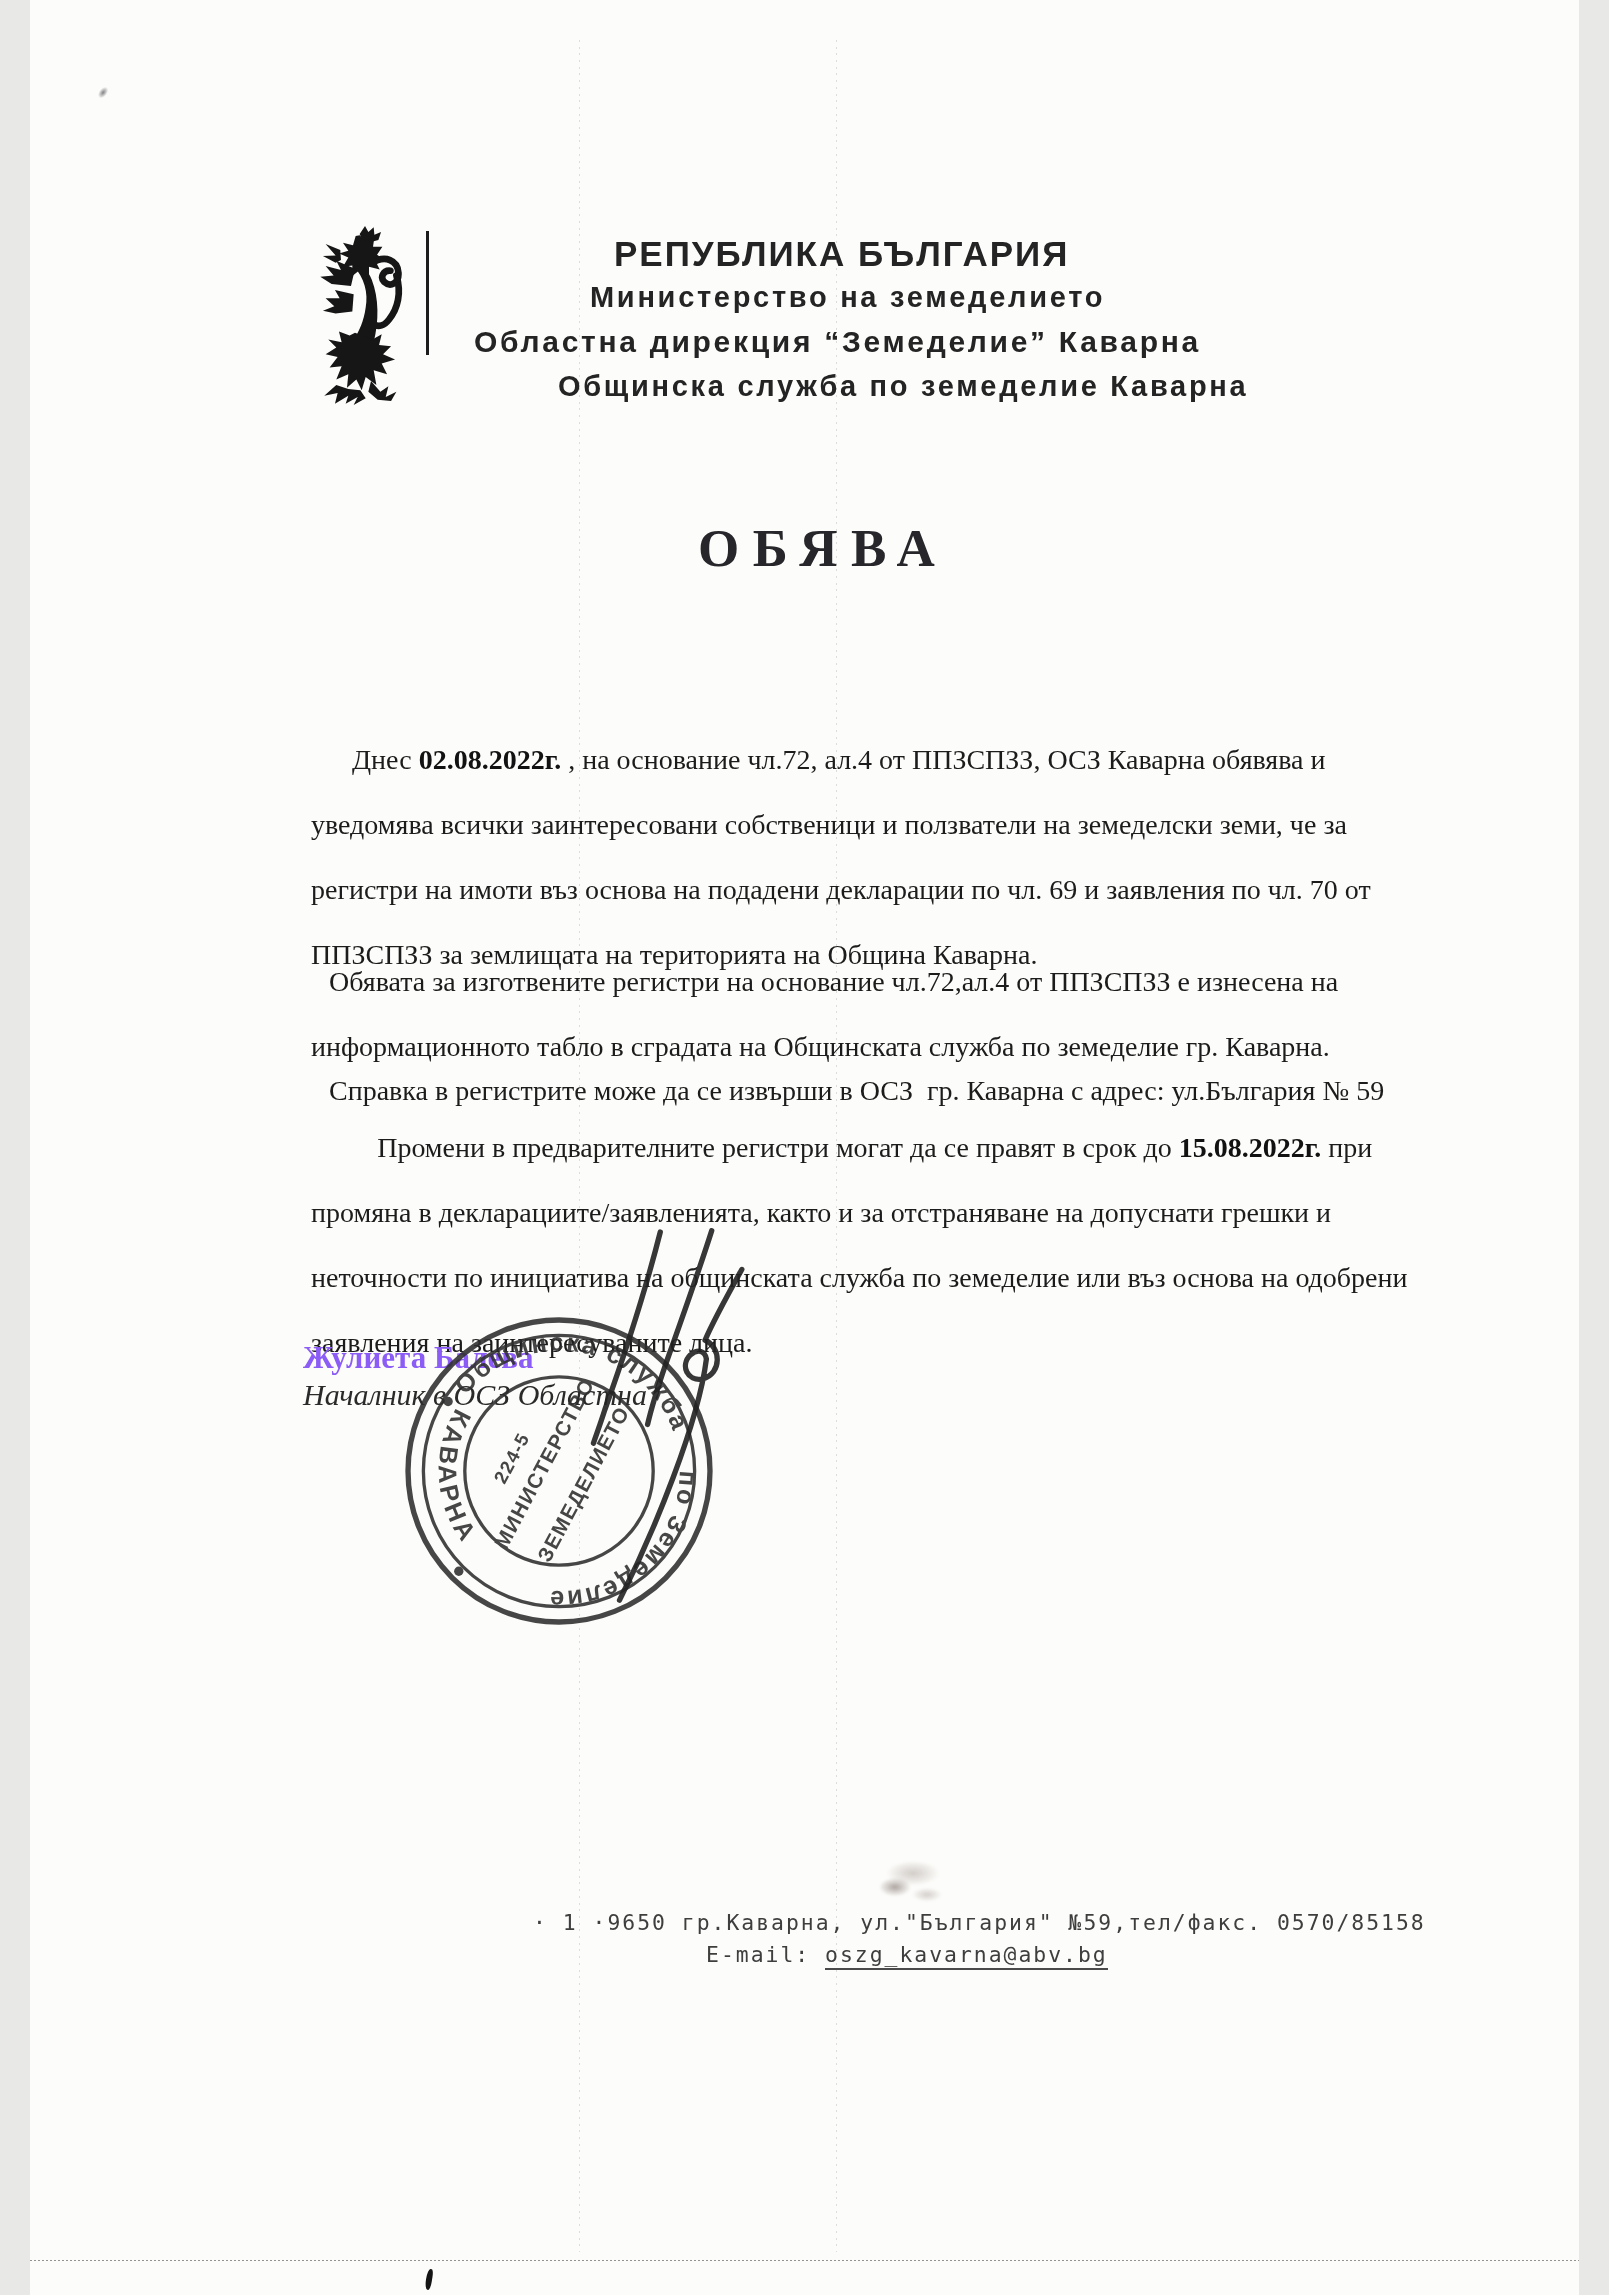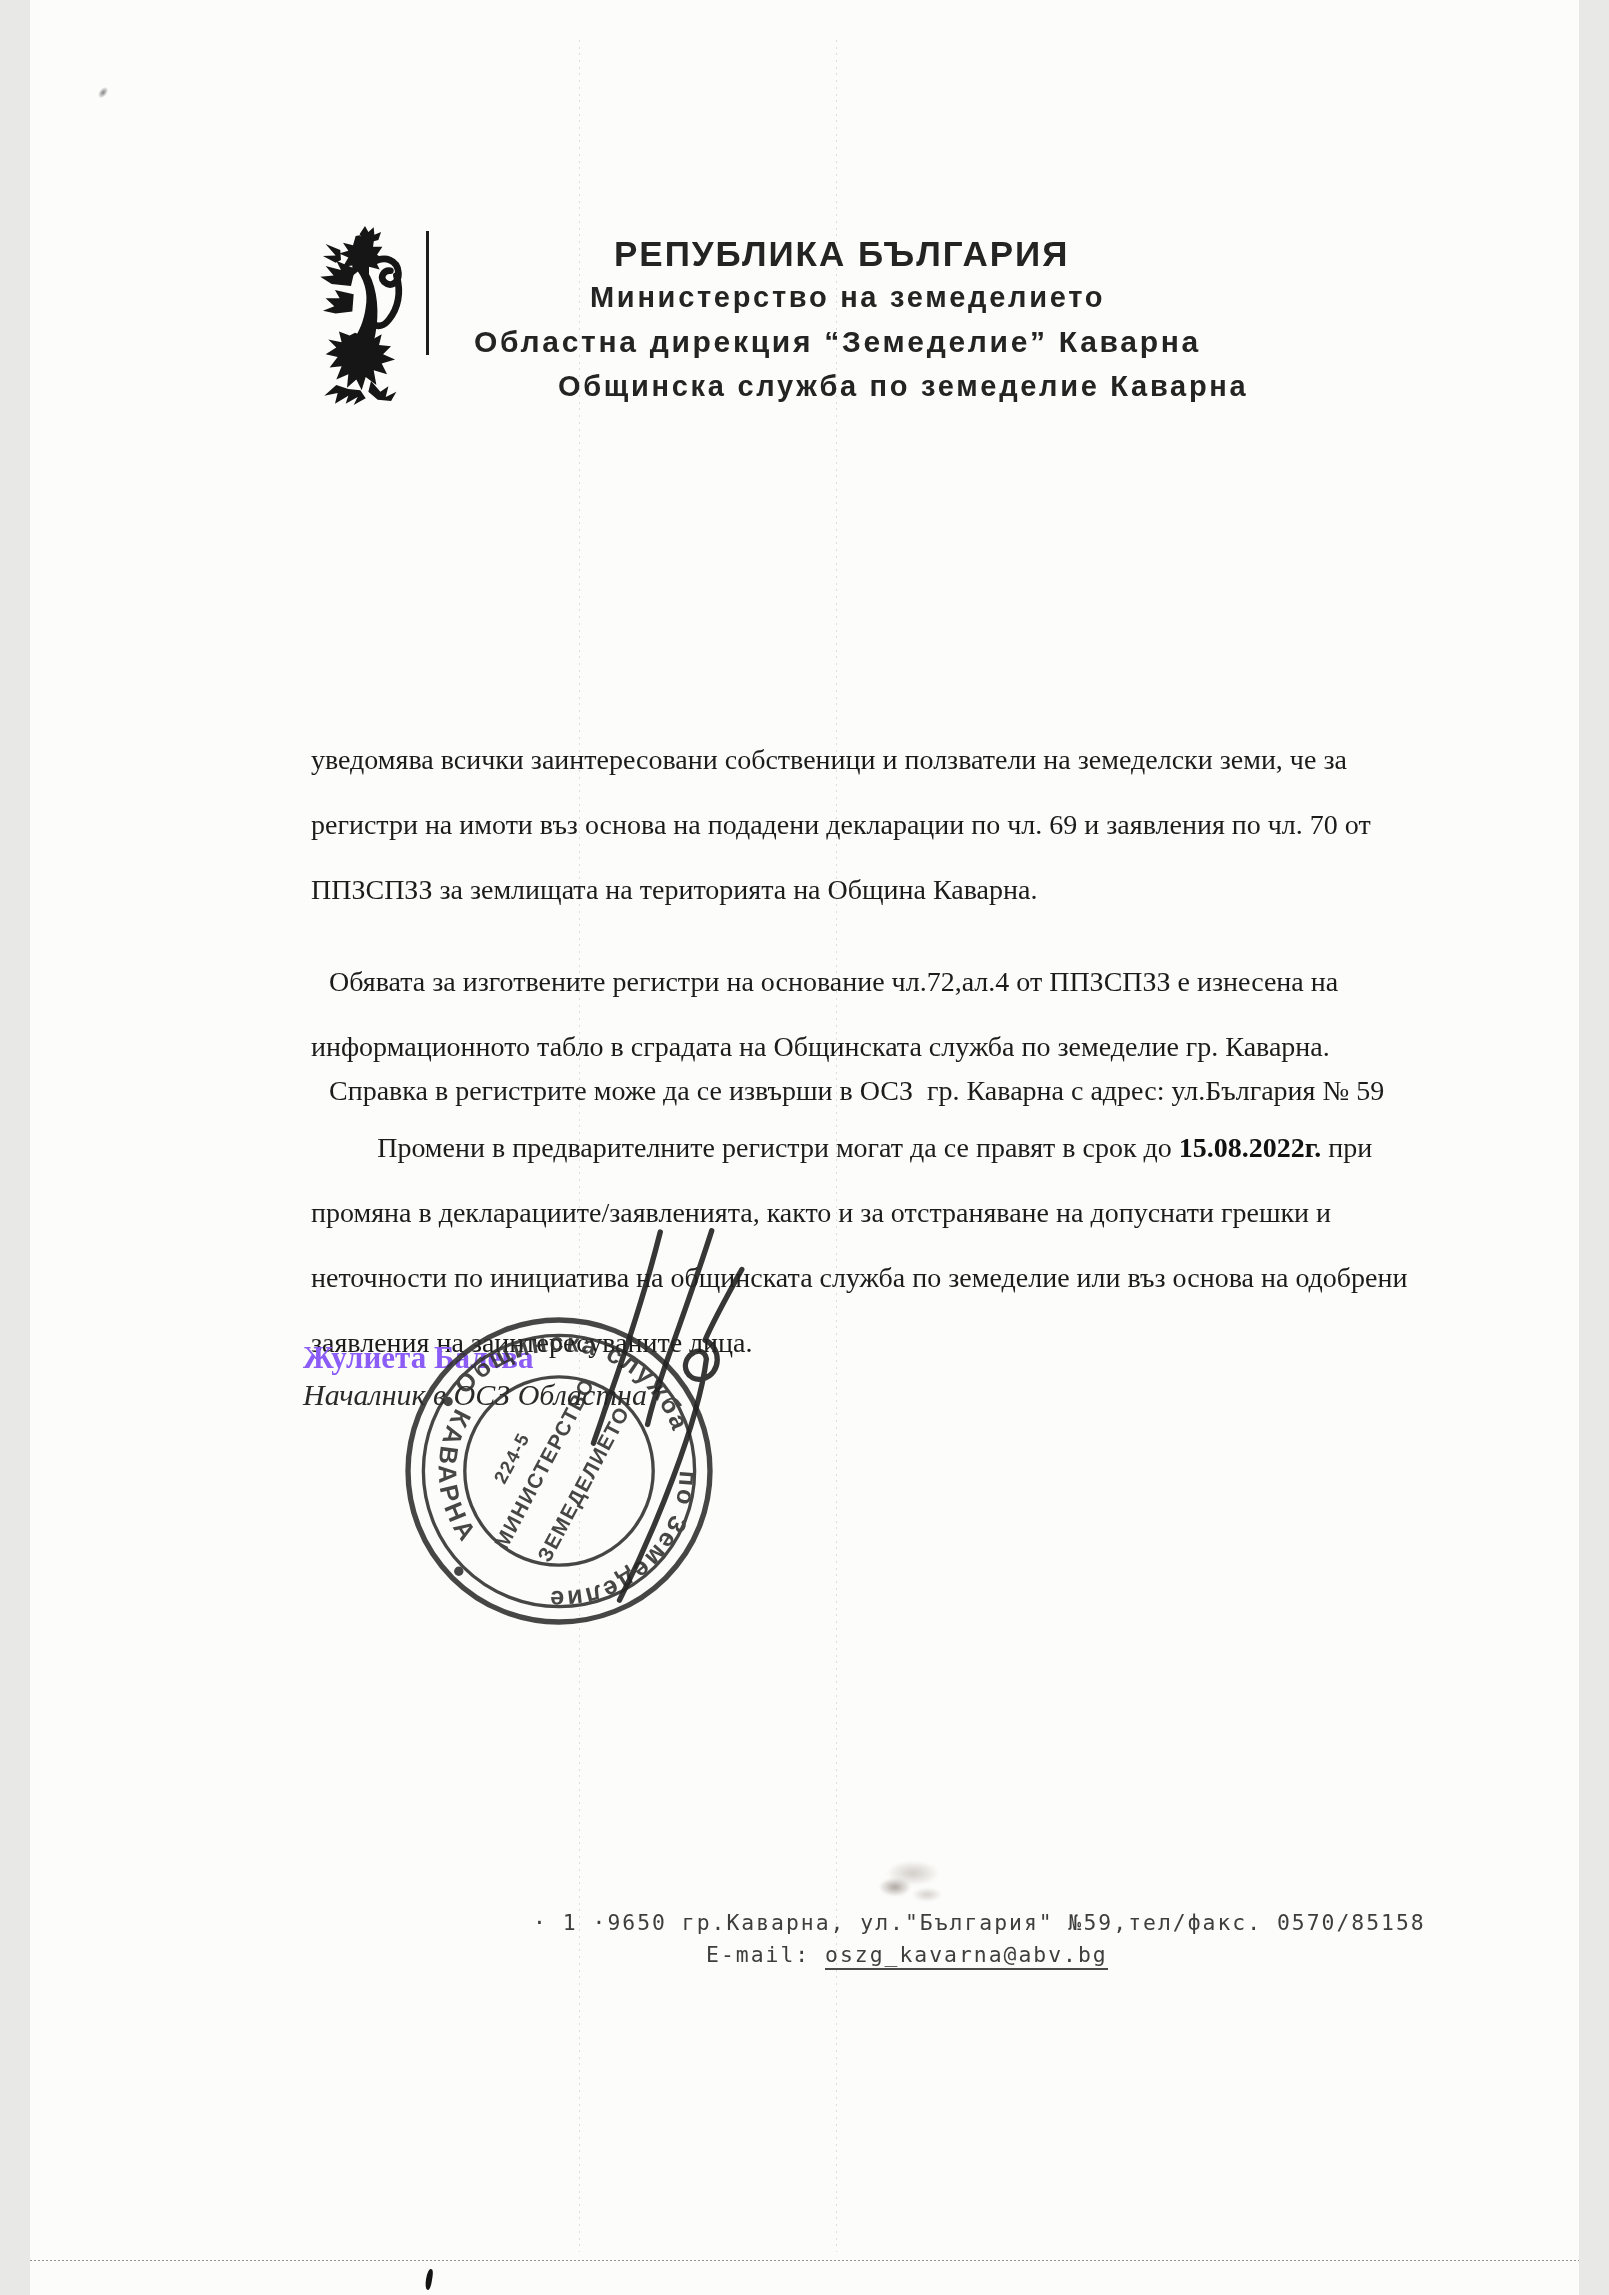--- a/index.html
+++ b/index.html
@@ -118,22 +118,24 @@
       <path d="M112,56 C134,42 152,52 153,70 C154,86 141,92 132,84 C125,77 130,66 141,67"></path>
       <path d="M150,74 C158,100 152,124 139,140 C132,149 123,152 116,147"></path>
     </g>
   </svg>
   <div class="hdr-divider"></div>
   <div class="hline h1">РЕПУБЛИКА БЪЛГАРИЯ</div>
   <div class="hline h2">Министерство на земеделието</div>
   <div class="hline h3">Областна дирекция “Земеделие” Каварна</div>
   <div class="hline h4">Общинска служба по земеделие Каварна</div>
 
+  <div class="doc-title">ОБЯВА</div>
 
   <div class="para p1">
+    <div class="line ind-a"><span>Днес </span><b>02.08.2022г.</b><span> , на основание чл.72, ал.4 от ППЗСПЗЗ, ОСЗ Каварна обявява и</span></div>
     <div class="line">уведомява всички заинтересовани собственици и ползватели на земеделски земи, че за</div>
     <div class="line">регистри на имоти въз основа на подадени декларации по чл. 69 и заявления по чл. 70 от</div>
     <div class="line">ППЗСПЗЗ за землищата на територията на Община Каварна.</div>
   </div>
 
   <div class="para p2">
     <div class="line ind-b">Обявата за изготвените регистри на основание чл.72,ал.4 от ППЗСПЗЗ е изнесена на</div>
     <div class="line">информационното табло в сградата на Общинската служба по земеделие гр. Каварна.</div>
   </div>
 

